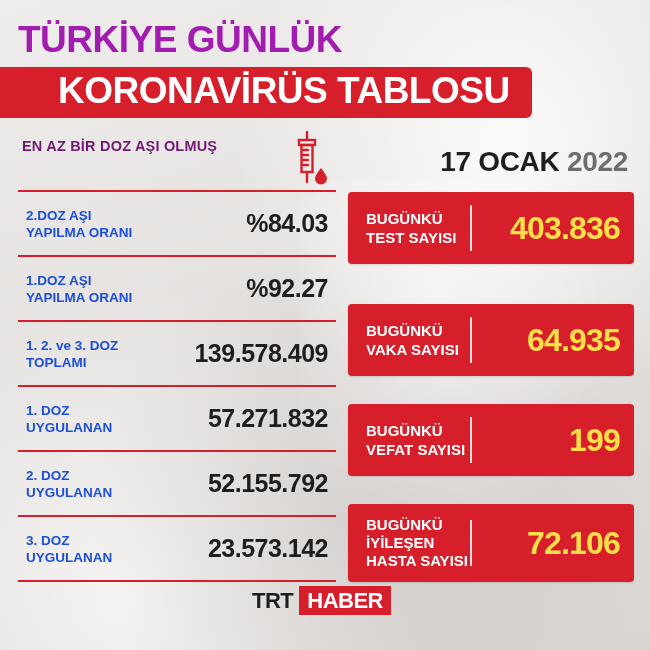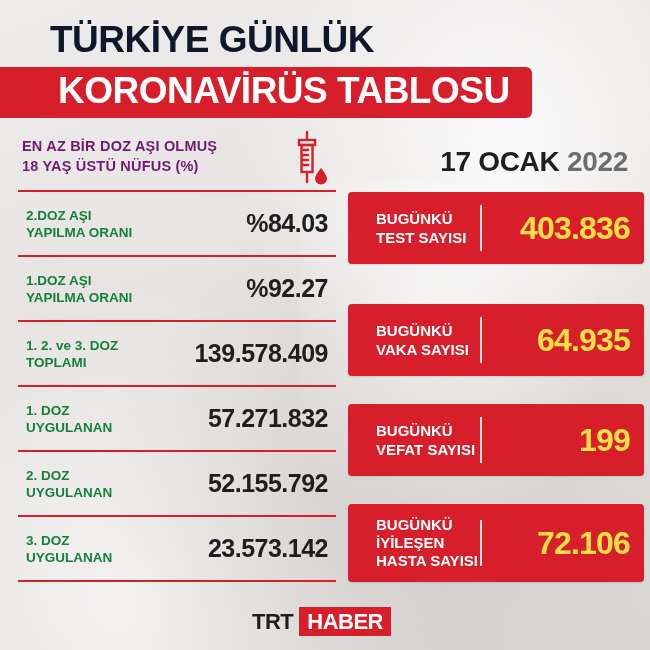--- a/index.html
+++ b/index.html
@@ -38,22 +38,22 @@
   
   .title-block {
     position: absolute;
     left: 0; top: 18px;
     width: 650px;
   }
   .title-line1 {
     font-size: 37px;
     font-weight: bold;
     letter-spacing: -0.5px;
-    color: #0f172a;
-    padding-left: 50px;
+    color: #a21caf;
+    padding-left: 18px;
     line-height: 44px;
   }
   .title-line2-bar {
     margin-top: 5px;
     background: #d71f2b;
     display: inline-block;
     padding: 4px 22px 7px 58px;
     border-radius: 0 6px 6px 0;
   }
   .title-line2 {
@@ -92,21 +92,21 @@
     height: 63px;
     border-bottom: 2px solid #d71f2b;
     display: flex;
     align-items: center;
     justify-content: space-between;
   }
   .row:first-child { border-top: 2px solid #d71f2b; }
   .row-label {
     font-size: 13.5px;
     font-weight: bold;
-    color: #15803d;
+    color: #1d4ed8;
     line-height: 17px;
     padding-left: 8px;
     width: 112px;
   }
   .row-value {
     font-size: 25px;
     font-weight: bold;
     color: #1e1e1e;
     padding-right: 8px;
     text-align: right;
@@ -130,21 +130,20 @@
   .card {
     position: absolute;
     left: 348px;
     width: 286px;
     height: 72px;
     background: #d71f2b;
     border-radius: 4px;
     display: flex;
     align-items: center;
     box-shadow: 0 1px 2px rgba(0,0,0,0.12);
-    padding-left: 10px;
   }
   .card-label {
     color: #ffffff;
     font-weight: bold;
     font-size: 15px;
     line-height: 19px;
     padding-left: 18px;
     width: 122px;
     box-sizing: border-box;
   }
@@ -164,21 +163,21 @@
   }
   #card-0 { top: 192px; }
   #card-1 { top: 304px; }
   #card-2 { top: 404px; }
   #card-3 { top: 504px; height: 78px; }
   #card-3 .card-label { line-height: 18px; }
 
   
   .logo {
     position: absolute;
-    left: 252px; bottom: 14px;
+    left: 252px; bottom: 35px;
     display: flex;
     align-items: center;
     font-weight: bold;
     font-size: 22px;
     letter-spacing: -0.5px;
   }
   .logo-trt { color: #1e1e1e; padding-right: 6px; }
   .logo-haber {
     color: #ffffff;
     background: #d71f2b;
@@ -193,21 +192,20 @@
 
   <div class="title-block">
     <div class="title-line1">TÜRKİYE GÜNLÜK</div>
     <div class="title-line2-bar">
       <div class="title-line2">KORONAVİRÜS TABLOSU</div>
     </div>
   </div>
 
   <div class="left-head">
     <div>EN AZ BİR DOZ AŞI OLMUŞ</div>
-    <div>18 YAŞ ÜSTÜ NÜFUS (%)</div>
   </div>
 
   <svg class="syringe" viewBox="0 0 60 62">
     <g stroke="#d71f2b" stroke-width="2.4" fill="none" stroke-linecap="round">
       <line x1="30" y1="4" x2="30" y2="12"></line>
       <rect x="22" y="12" width="16" height="5"></rect>
       <rect x="24.5" y="17" width="11" height="27"></rect>
       <line x1="26" y1="22" x2="31" y2="22"></line>
       <line x1="26" y1="27" x2="31" y2="27"></line>
       <line x1="26" y1="32" x2="31" y2="32"></line>

